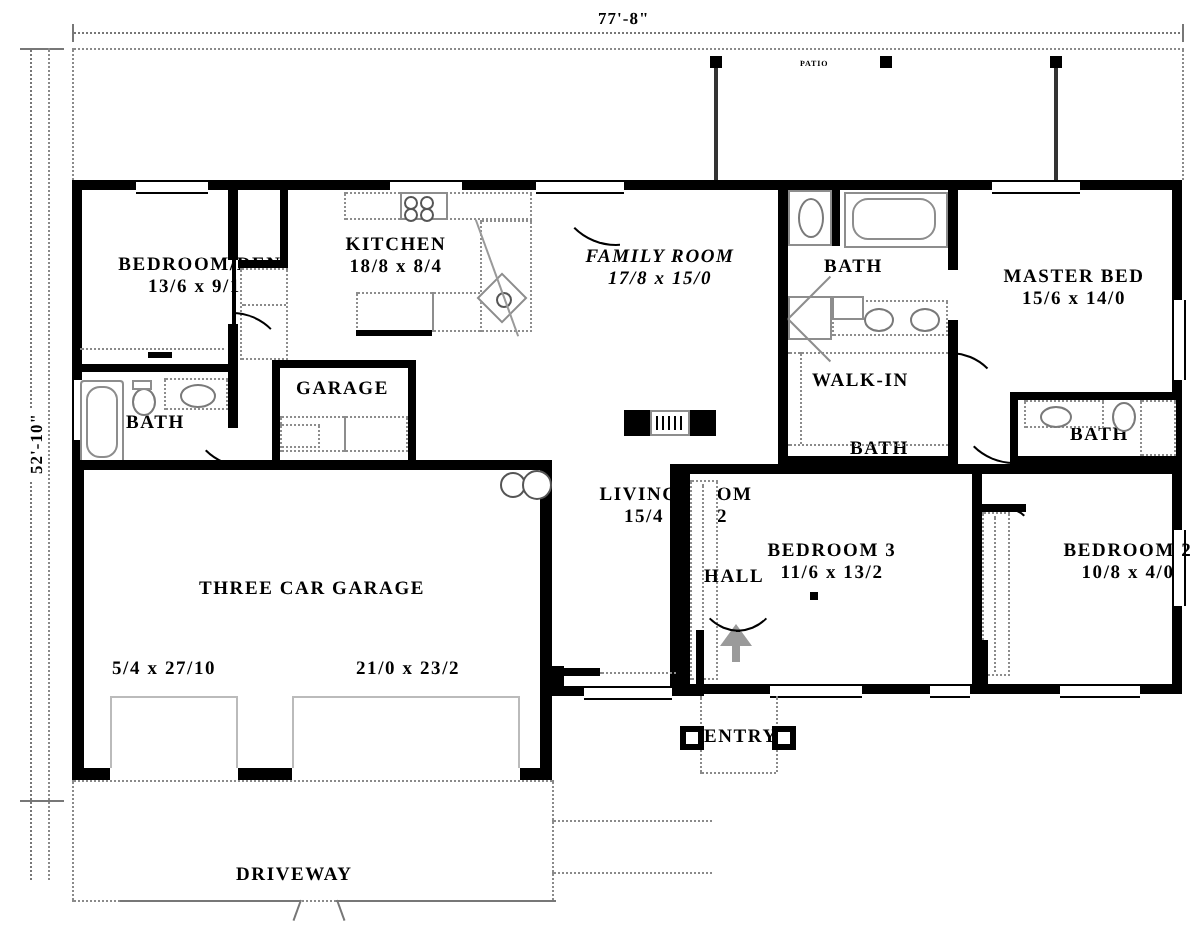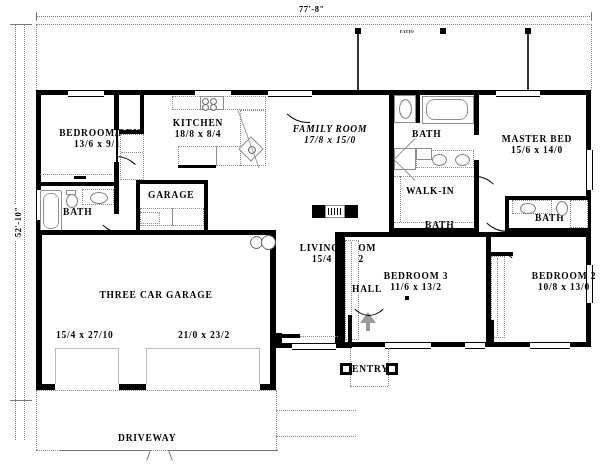--- a/index.html
+++ b/index.html
@@ -274,21 +274,21 @@
 
   <div class="wall" style="left:486px;top:237px;width:5px;height:110px;"></div>
   <div class="wall" style="left:491px;top:252px;width:22px;height:4px;"></div>
   <div class="door-arc" style="left:492px;top:254px;width:22px;height:22px;
               border-color:#000 transparent transparent transparent;"></div>
   <div class="fxd" style="left:491px;top:256px;width:14px;height:82px;"></div>
   <div class="dash-v" style="left:497px;top:258px;height:78px;"></div>
   <div class="wall" style="left:486px;top:320px;width:8px;height:22px;"></div>
   <div class="rm" style="left:516px;top:271px;width:96px;">
     <span>BEDROOM 2</span><br>
-    <span>10/8 x 13/0</span>
+    <span>10/8 x 4/0</span>
   </div>
 
   <div class="wall" style="left:335px;top:342px;width:256px;height:5px;"></div>
   <div class="win" style="left:385px;top:342px;width:46px;height:5px;"></div>
   <div class="win" style="left:530px;top:342px;width:40px;height:5px;"></div>
   <div class="win" style="left:465px;top:342px;width:20px;height:5px;"></div>
 
   <div class="lbl rm-name" style="left:352px;top:284px;">HALL</div>
   <div class="lbl rm-name" style="left:352px;top:364px;">ENTRY</div>
   <div class="arrowup" style="left:360px;top:312px;border-left:8px solid transparent;
@@ -313,21 +313,21 @@
               border-color:transparent transparent #000 transparent;"></i>
   </div>
 
   <div class="wall" style="left:36px;top:230px;width:240px;height:5px;"></div>
   <div class="wall" style="left:36px;top:230px;width:6px;height:160px;"></div>
   <div class="wall" style="left:270px;top:230px;width:6px;height:160px;"></div>
   <div class="wall" style="left:36px;top:384px;width:240px;height:6px;"></div>
   <div class="rm" style="left:58px;top:290px;width:196px;">
     <span>THREE CAR GARAGE</span>
   </div>
-  <div class="lbl rm-dim" style="left:56px;top:330px;">15/4 x 27/10</div>
+  <div class="lbl rm-dim" style="left:56px;top:330px;">5/4 x 27/10</div>
   <div class="lbl rm-dim" style="left:178px;top:330px;">21/0 x 23/2</div>
 
   <div class="fx" style="left:55px;top:348px;width:64px;height:42px;border-color:#bbb;
               border-bottom:none;background:#fff;"></div>
   <div class="fx" style="left:146px;top:348px;width:114px;height:42px;border-color:#bbb;
               border-bottom:none;background:#fff;"></div>
   <div class="thin" style="left:55px;top:384px;width:64px;height:6px;background:#fff;"></div>
   <div class="thin" style="left:146px;top:384px;width:114px;height:6px;background:#fff;"></div>
 
   <div class="wall" style="left:276px;top:334px;width:24px;height:4px;"></div>

